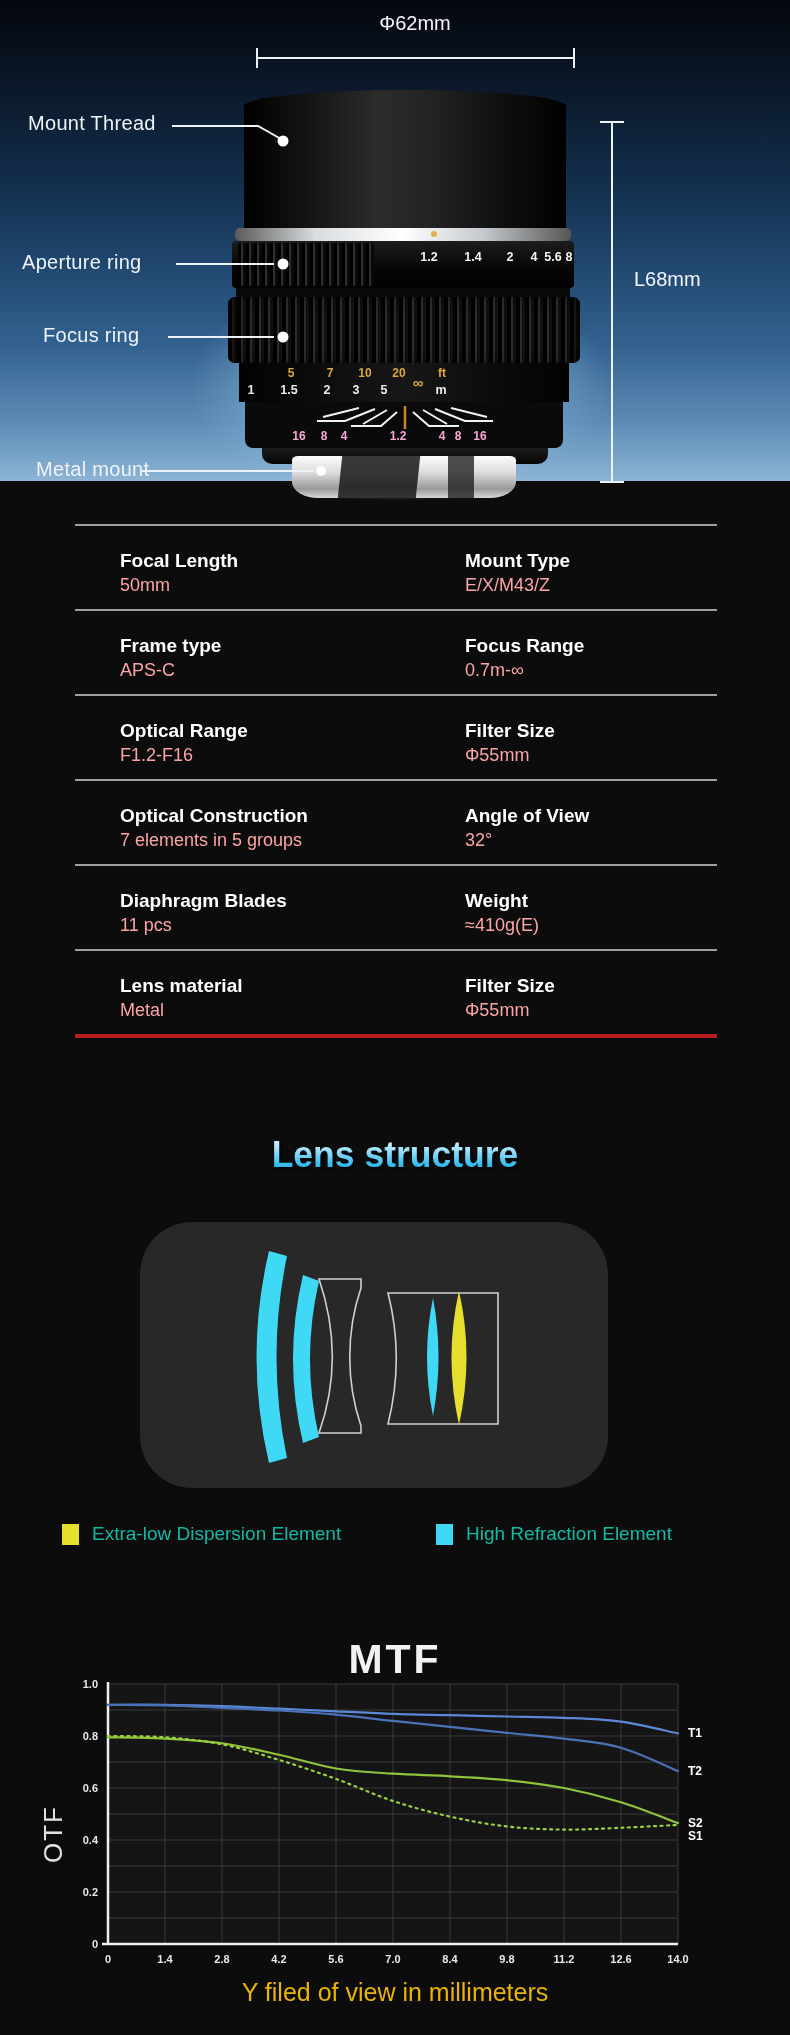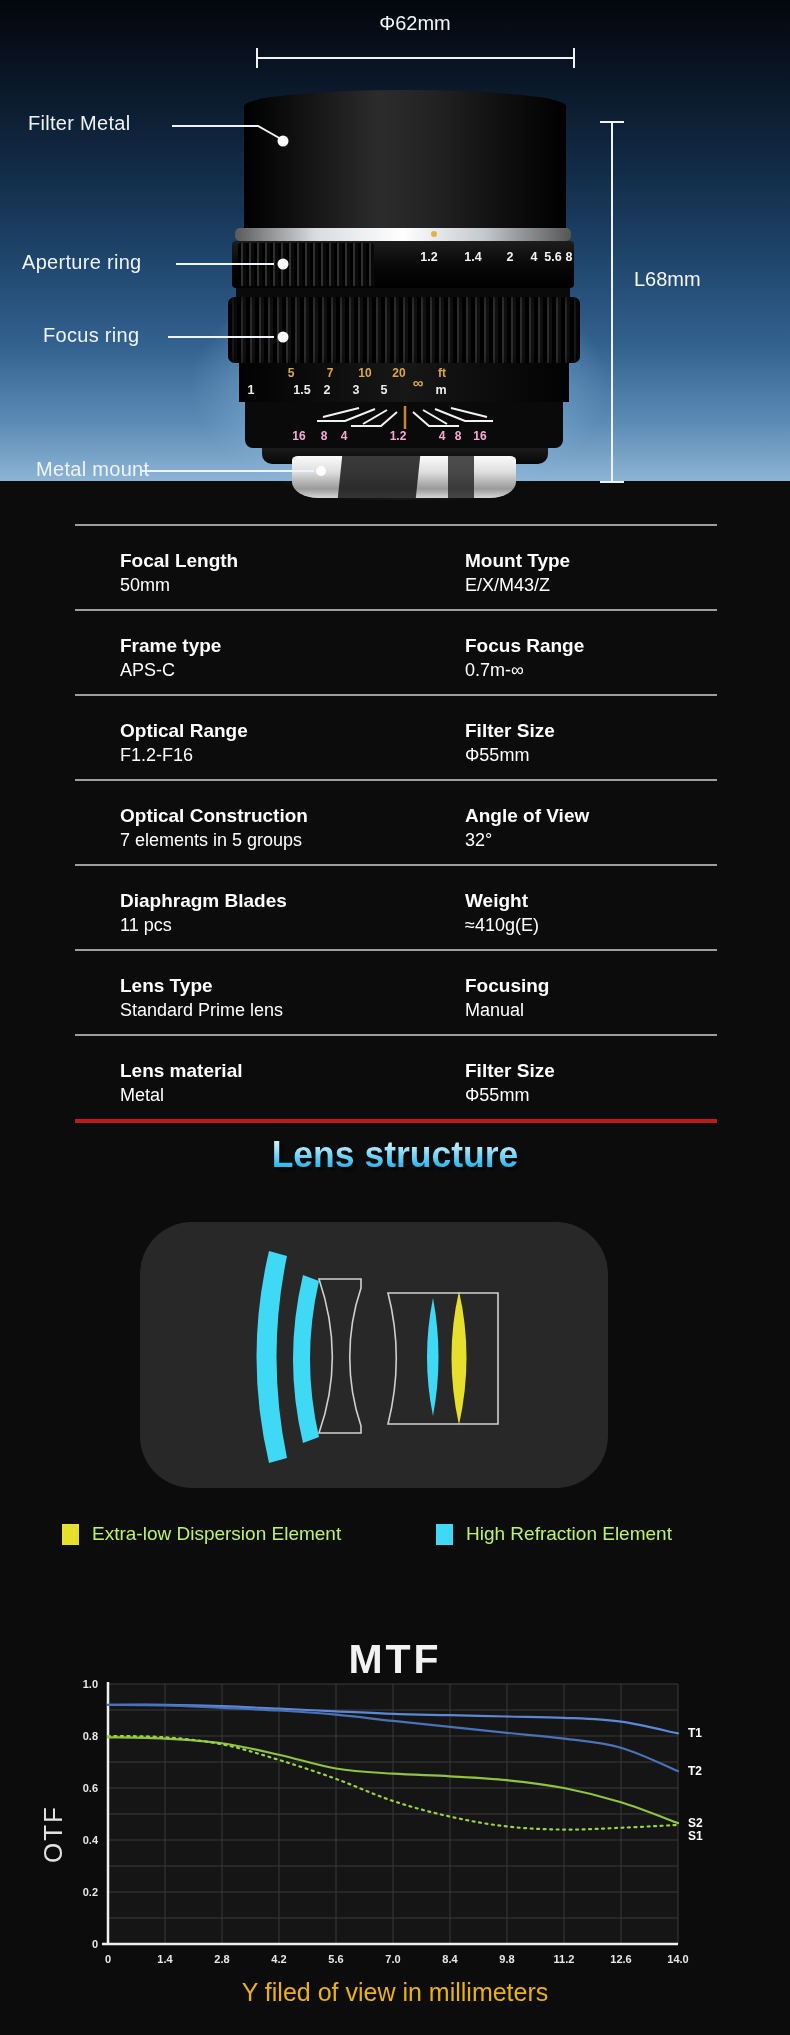--- a/index.html
+++ b/index.html
@@ -48,32 +48,32 @@
   .notch1{position:absolute;left:48px;top:0;width:78px;height:100%;background:#181818;opacity:.85;transform:skewX(-6deg);}
   .notch2{position:absolute;left:156px;top:0;width:26px;height:100%;background:#222;opacity:.8;}
 
   
   #specs-table{left:75px;top:524px;width:642px;}
   .spec-row{display:grid;grid-template-columns:390px 1fr;border-top:2px solid #9e9e9e;
     padding:24px 0 13px 0;}
   .spec-row:last-child{border-bottom:4px solid #b91c1c;}
   .spec-cell.l{padding-left:45px;}
   .spec-label{color:#fff;font-size:19px;font-weight:600;}
-  .spec-value{color:#ffffff;font-size:18px;margin-top:3px;}
+  .spec-value{color:#fca5a5;font-size:18px;margin-top:3px;}
 
   
   #ls-title{left:0;top:1134px;width:790px;text-align:center;font-size:37px;font-weight:700;
     letter-spacing:0px;transform:scaleX(.96);
     background:linear-gradient(180deg,#f4fcff 0%,#aee7fb 32%,#38bdf0 72%,#1d9fd6 100%);
     -webkit-background-clip:text;background-clip:text;color:transparent;
     filter:drop-shadow(3px 3px 1px rgba(0,0,0,.55));}
   #ls-card{left:140px;top:1222px;width:468px;height:266px;border-radius:52px;background:#282828;}
   .legend-item{top:1522px;height:24px;display:flex;align-items:center;gap:13px;}
   .legend-swatch{width:17px;height:21px;}
-  .legend-label{color:#bef264;font-size:19px;}
+  .legend-label{color:#14b8a6;font-size:19px;}
 
   
   #mtf-title{left:0;top:1636px;width:790px;text-align:center;color:#f2f2f2;
     font-size:41px;font-weight:bold;letter-spacing:3px;}
   #mtf-xlabel{left:0;top:1978px;width:790px;text-align:center;color:#eab308;font-size:25px;}
 </style>
 </head>
 <body>
 
 <div class="abs" id="hero">
@@ -101,21 +101,21 @@
     <div class="p scale-band">
       <div id="ft-row">
           <span class="ft-num" style="left: 52px;">5</span>
           <span class="ft-num" style="left: 91px;">7</span>
           <span class="ft-num" style="left: 126px;">10</span>
           <span class="ft-num" style="left: 160px;">20</span>
           <span class="ft-num" style="left: 203px;">ft</span>
         </div>
       <div id="m-row">
           <span class="m-num" style="left: 12px;">1</span>
-          <span class="m-num" style="left: 63px;">1.5</span>
+          <span class="m-num" style="left: 50px;">1.5</span>
           <span class="m-num" style="left: 88px;">2</span>
           <span class="m-num" style="left: 117px;">3</span>
           <span class="m-num" style="left: 145px;">5</span>
           <span class="m-num" style="left: 202px;">m</span>
         </div>
       <div class="inf">∞</div>
     </div>
     <div class="p dof-band">
       <svg width="318" height="26" style="position:absolute;top:2px;left:0">
         <g stroke="#ffffff" stroke-width="2" fill="none" opacity=".95">
@@ -163,21 +163,21 @@
     <g fill="#ffffff">
       <circle cx="283" cy="141" r="5.5"></circle>
       <circle cx="283" cy="264" r="5.5"></circle>
       <circle cx="283" cy="337" r="5.5"></circle>
       <circle cx="321" cy="471" r="5"></circle>
     </g>
   </svg>
 
   <div class="abs dim" style="left:300px;top:12px;width:230px;text-align:center">Φ62mm</div>
   <div class="abs dim" style="left:634px;top:268px">L68mm</div>
-  <div class="abs callout" style="left:28px;top:112px">Filter Metal</div>
+  <div class="abs callout" style="left:28px;top:112px">Mount Thread</div>
   <div class="abs callout" style="left:22px;top:251px">Aperture ring</div>
   <div class="abs callout" style="left:43px;top:324px">Focus ring</div>
   <div class="abs callout" style="left:36px;top:458px">Metal mount</div>
 </div>
 
 <div class="abs" id="specs-table">
     <div class="spec-row">
       <div class="spec-cell l">
         <div class="spec-label">Focal Length</div>
         <div class="spec-value">50mm</div>
@@ -218,30 +218,20 @@
       </div>
     </div>
     <div class="spec-row">
       <div class="spec-cell l">
         <div class="spec-label">Diaphragm Blades</div>
         <div class="spec-value">11 pcs</div>
       </div>
       <div class="spec-cell r">
         <div class="spec-label">Weight</div>
         <div class="spec-value">≈410g(E)</div>
-      </div>
-    </div>
-    <div class="spec-row">
-      <div class="spec-cell l">
-        <div class="spec-label">Lens Type</div>
-        <div class="spec-value">Standard Prime lens</div>
-      </div>
-      <div class="spec-cell r">
-        <div class="spec-label">Focusing</div>
-        <div class="spec-value">Manual</div>
       </div>
     </div>
     <div class="spec-row">
       <div class="spec-cell l">
         <div class="spec-label">Lens material</div>
         <div class="spec-value">Metal</div>
       </div>
       <div class="spec-cell r">
         <div class="spec-label">Filter Size</div>
         <div class="spec-value">Φ55mm</div>

